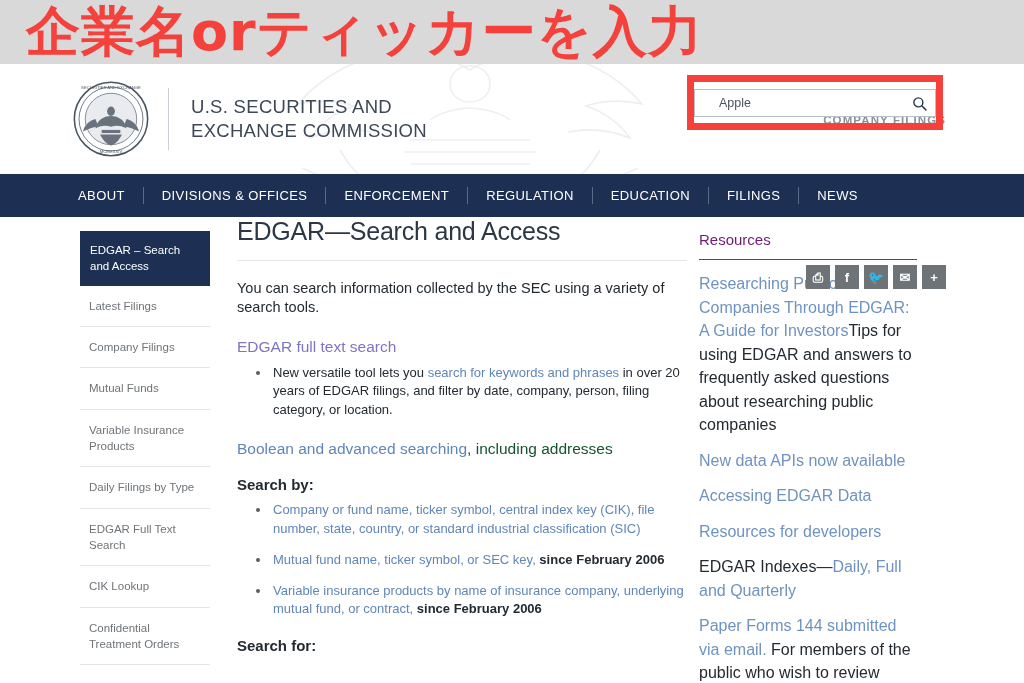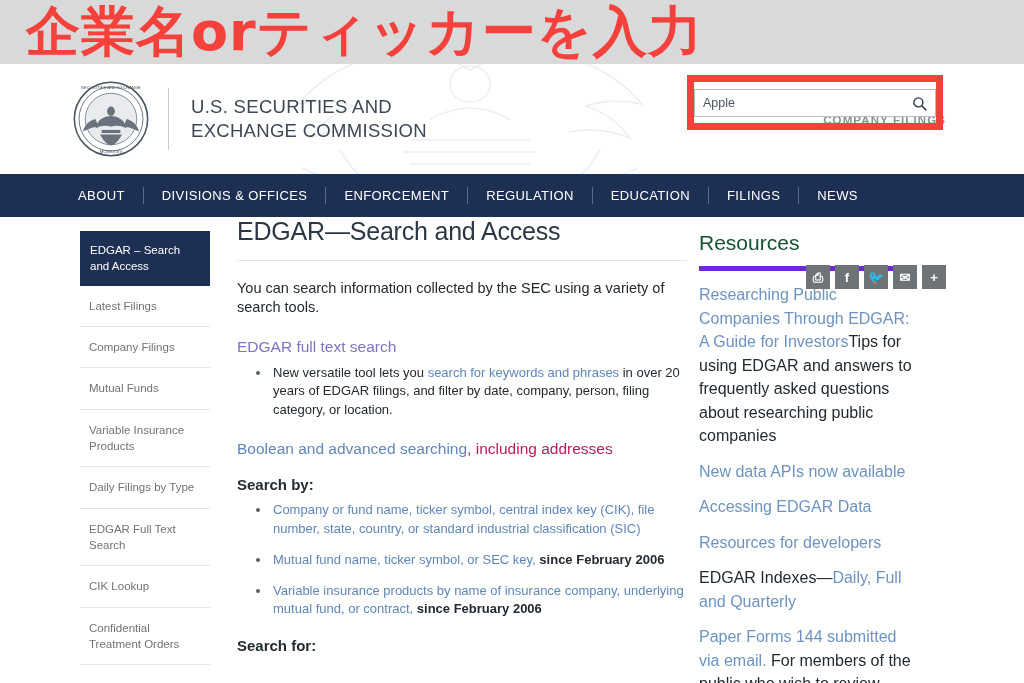--- a/index.html
+++ b/index.html
@@ -88,21 +88,21 @@
     background: transparent;
     z-index: 3;
   }
   .search-field {
     position: relative;
     z-index: 4;
     width: 242px; height: 28px;
     margin-top: 7px; margin-left: 0px;
     background: #fff;
     border: 1px solid #b9bfc7;
-    display: flex; align-items: center;
+    display: flex; align-items: center; padding-left: 16px;
   }
   .search-input {
     border: 0; outline: 0;
     flex: 1 1 auto;
     height: 100%;
     padding: 0 8px;
     font-size: 12.5px;
     color: #4b5460;
     background: transparent;
     font-family: "Liberation Sans", sans-serif;
@@ -187,21 +187,21 @@
   }
   .sec-link-head {
     display: block;
     font-size: 15.5px;
     color: #7d74c4;
     margin-top: 20px;
     cursor: pointer;
     font-weight: 400;
   }
   .sec-link-head.blue { color: #5f86b8; }
-  .sec-link-head .tail { color: #be185d; font-weight: 500; }
+  .sec-link-head .tail { color: #14532d; font-weight: 500; }
   ul.bullets {
     margin: 8px 0 0 34px;
     list-style: disc;
   }
   ul.bullets li {
     font-size: 13px;
     line-height: 1.45;
     color: #232a31;
     margin-bottom: 12px;
     padding-left: 2px;
@@ -215,25 +215,25 @@
     color: #232a31;
     margin-top: 18px;
   }
 
   
   .res-col {
     width: 230px; flex: none;
     padding-left: 12px; padding-top: 14px;
   }
   .res-title {
-    font-size: 21px;
-    color: #14532d;
+    font-size: 15px;
+    color: #701a75;
     font-weight: 400;
     padding-bottom: 11px;
-    border-bottom: 5px solid #6d28d9;
+    border-bottom: 1px solid #6d28d9;
   }
   .res-entry {
     font-size: 16px;
     line-height: 1.47;
     margin-top: 12px;
     color: #232a31;
   }
   .res-entry .rlnk { color: #6e93c0; cursor: pointer; }
   .res-entry .rdesc { color: #232a31; }
   .res-entry .rdark { color: #232a31; }

